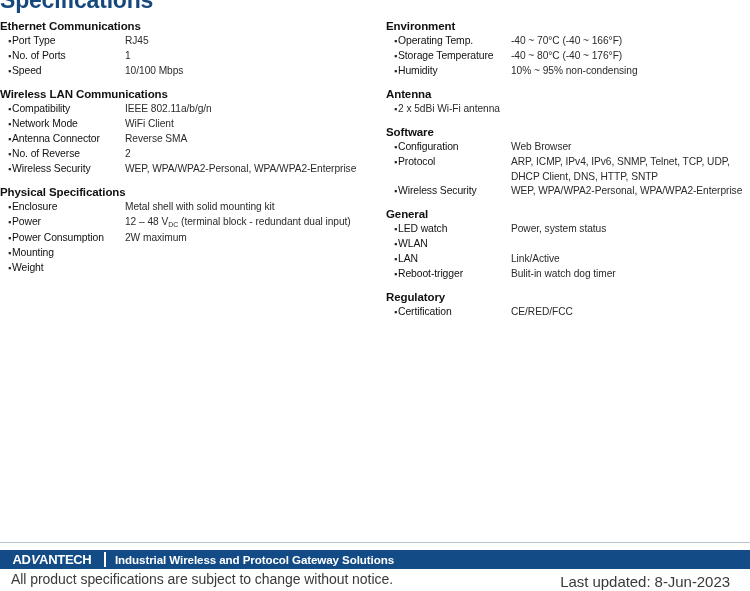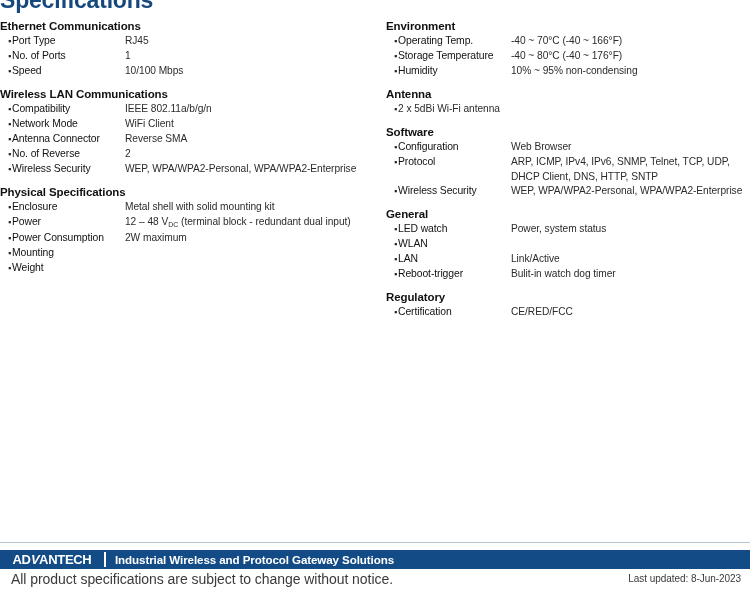--- a/index.html
+++ b/index.html
@@ -170,23 +170,23 @@
     position: absolute;
     left: 4px;
     top: 571px;
     font-size: 14px;
     color: #3a3a3a;
     letter-spacing: -0.05px;
     margin-left: 7px;
   }
   .footer-updated {
     position: absolute;
-    right: 9px;
+    right: 20px;
     top: 573px;
-    font-size: 10px;
+    font-size: 15px;
     color: #3a3a3a;
     letter-spacing: -0.05px;
     padding-left: 35px;
   }
 </style>
 </head>
 <body>
 
 <div class="page-title-clip">
   <div class="page-title">Specifications</div>

